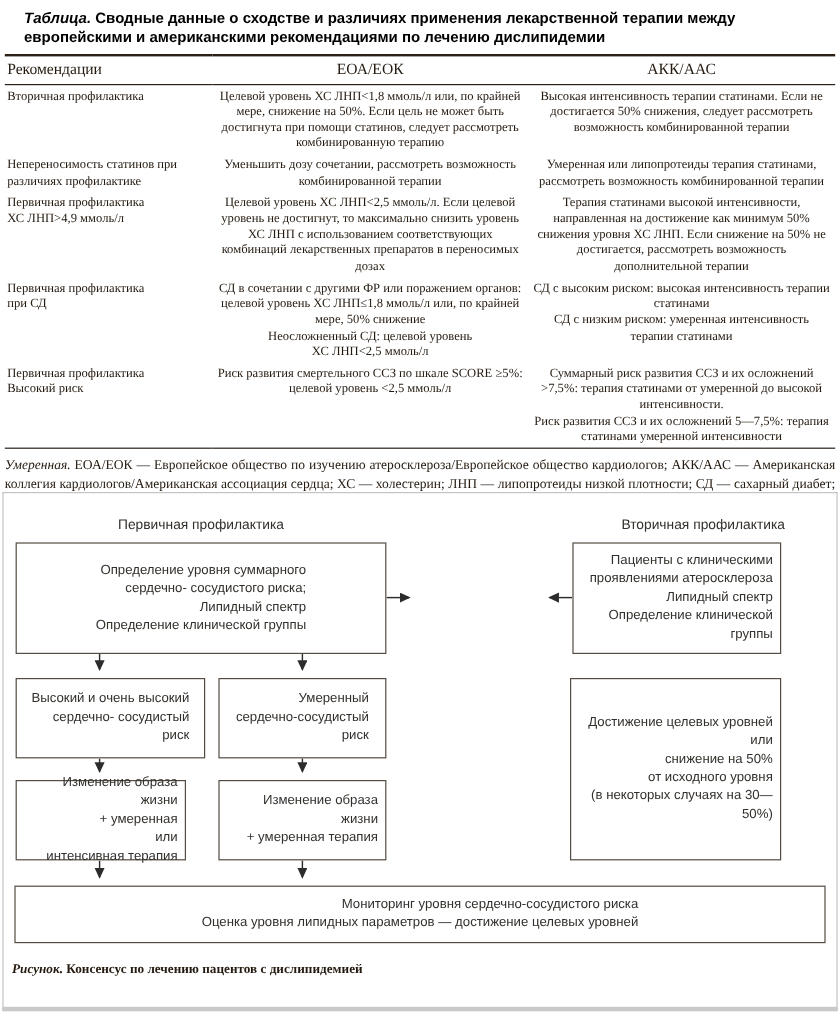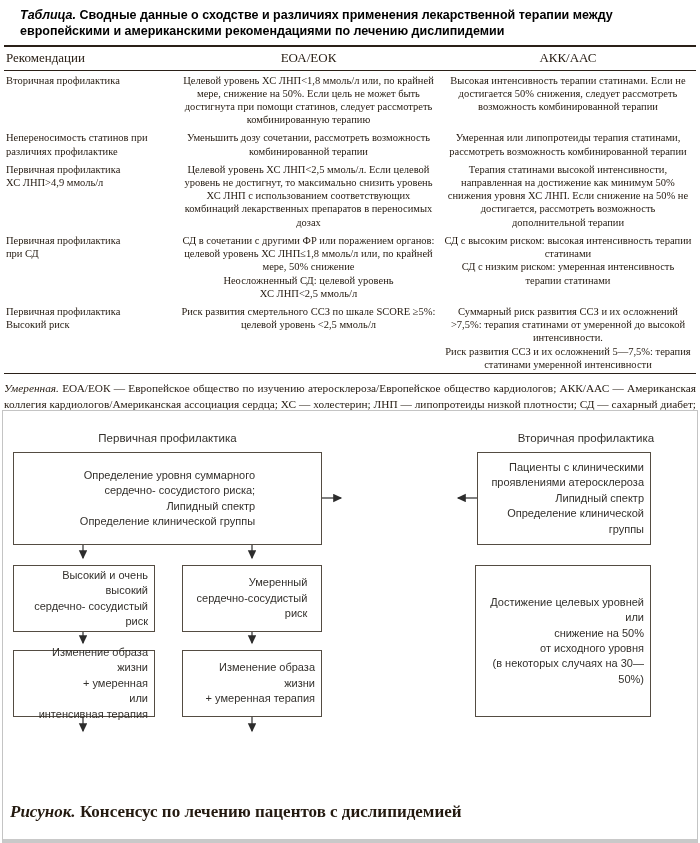--- a/index.html
+++ b/index.html
@@ -62,30 +62,30 @@
     border:1px solid #544c42; background:#fff;
     font-family:"Liberation Sans", sans-serif;
     font-size:11px; line-height:1.4; color:#33302c;
     text-align:right; white-space:pre-line;
     display:flex; align-items:center; justify-content:center;
     padding:3px 6px;
   }
   .b-risk      { left:10px;  top:41px;  width:309px; height:93px; }
   .b-other     { left:345px; top:57px;  width:102px; height:60px; }
   .b-secondary { left:474px; top:41px;  width:174px; height:93px; }
-  .b-high      { left:10px;  top:154px; width:142px; height:67px; }
+  .b-high      { left:10px;  top:154px; width:158px; height:67px; }
   .b-moderate  { left:179px; top:154px; width:140px; height:67px; }
   .b-target    { left:472px; top:154px; width:176px; height:152px; }
   .b-life1     { left:10px;  top:239px; width:142px; height:67px; }
   .b-life2     { left:179px; top:239px; width:140px; height:67px; }
   .b-monitor   { left:9px;   top:327px; width:676px; height:48px; }
   .fig-caption {
     position:absolute; left:7px; top:391px; margin:0;
     font-family:"Liberation Serif", serif;
-    font-weight:bold; font-size:17px; color:#241a10;
+    font-weight:bold; font-size:11px; color:#241a10;
   }
   .fig-caption .ci { font-style:italic; }
 </style>
 </head>
 <body>
 
 <div class="page">
 
   <p class="doc-title">
     <span class="ti">Таблица.</span>
@@ -180,20 +180,22 @@
 или
 снижение на 50%
 от исходного уровня
 (в некоторых случаях на 30—50%)</div>
     <div class="fbox b-life1">Изменение образа жизни
 + умеренная
 или
 интенсивная терапия</div>
     <div class="fbox b-life2">Изменение образа жизни
 + умеренная терапия</div>
+    <div class="fbox b-monitor">Мониторинг уровня сердечно-сосудистого риска
+Оценка уровня липидных параметров — достижение целевых уровней</div>
 
     <p class="fig-caption">
       <span class="ci">Рисунок.</span>
       <span>Консенсус по лечению пацентов с дислипидемией</span>
     </p>
   </div>
 
 </div>
 
 </body></html>

